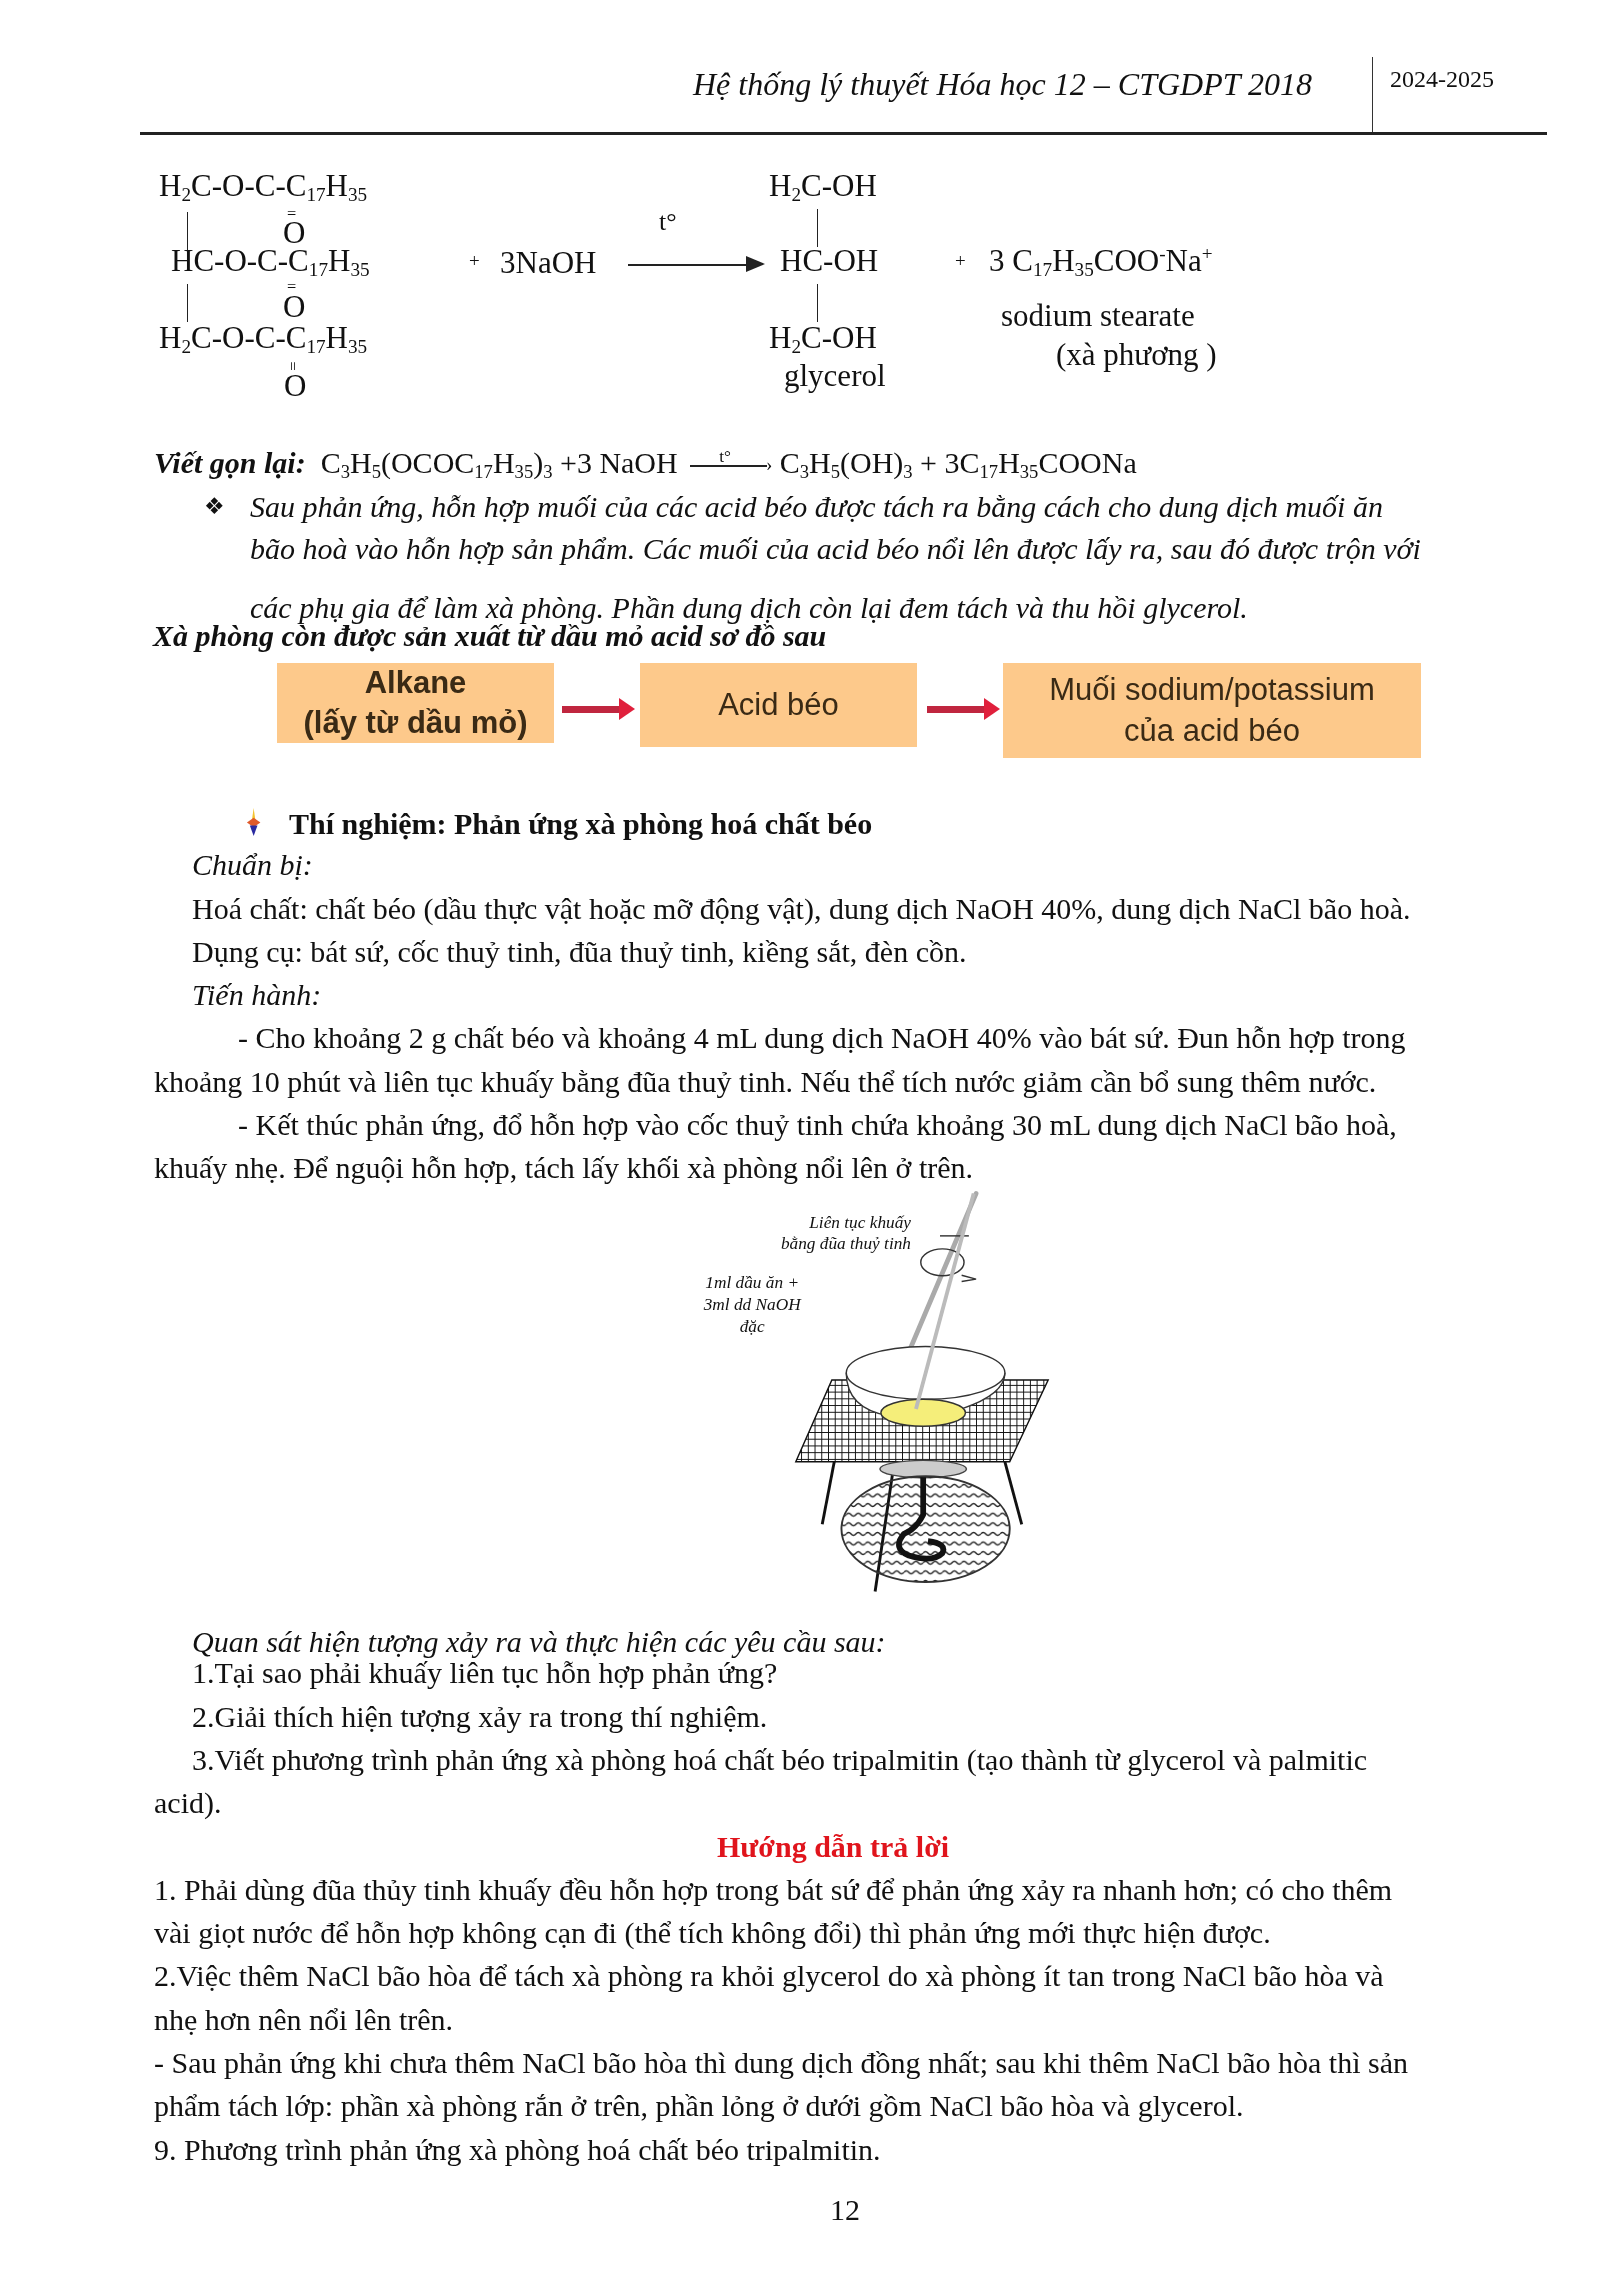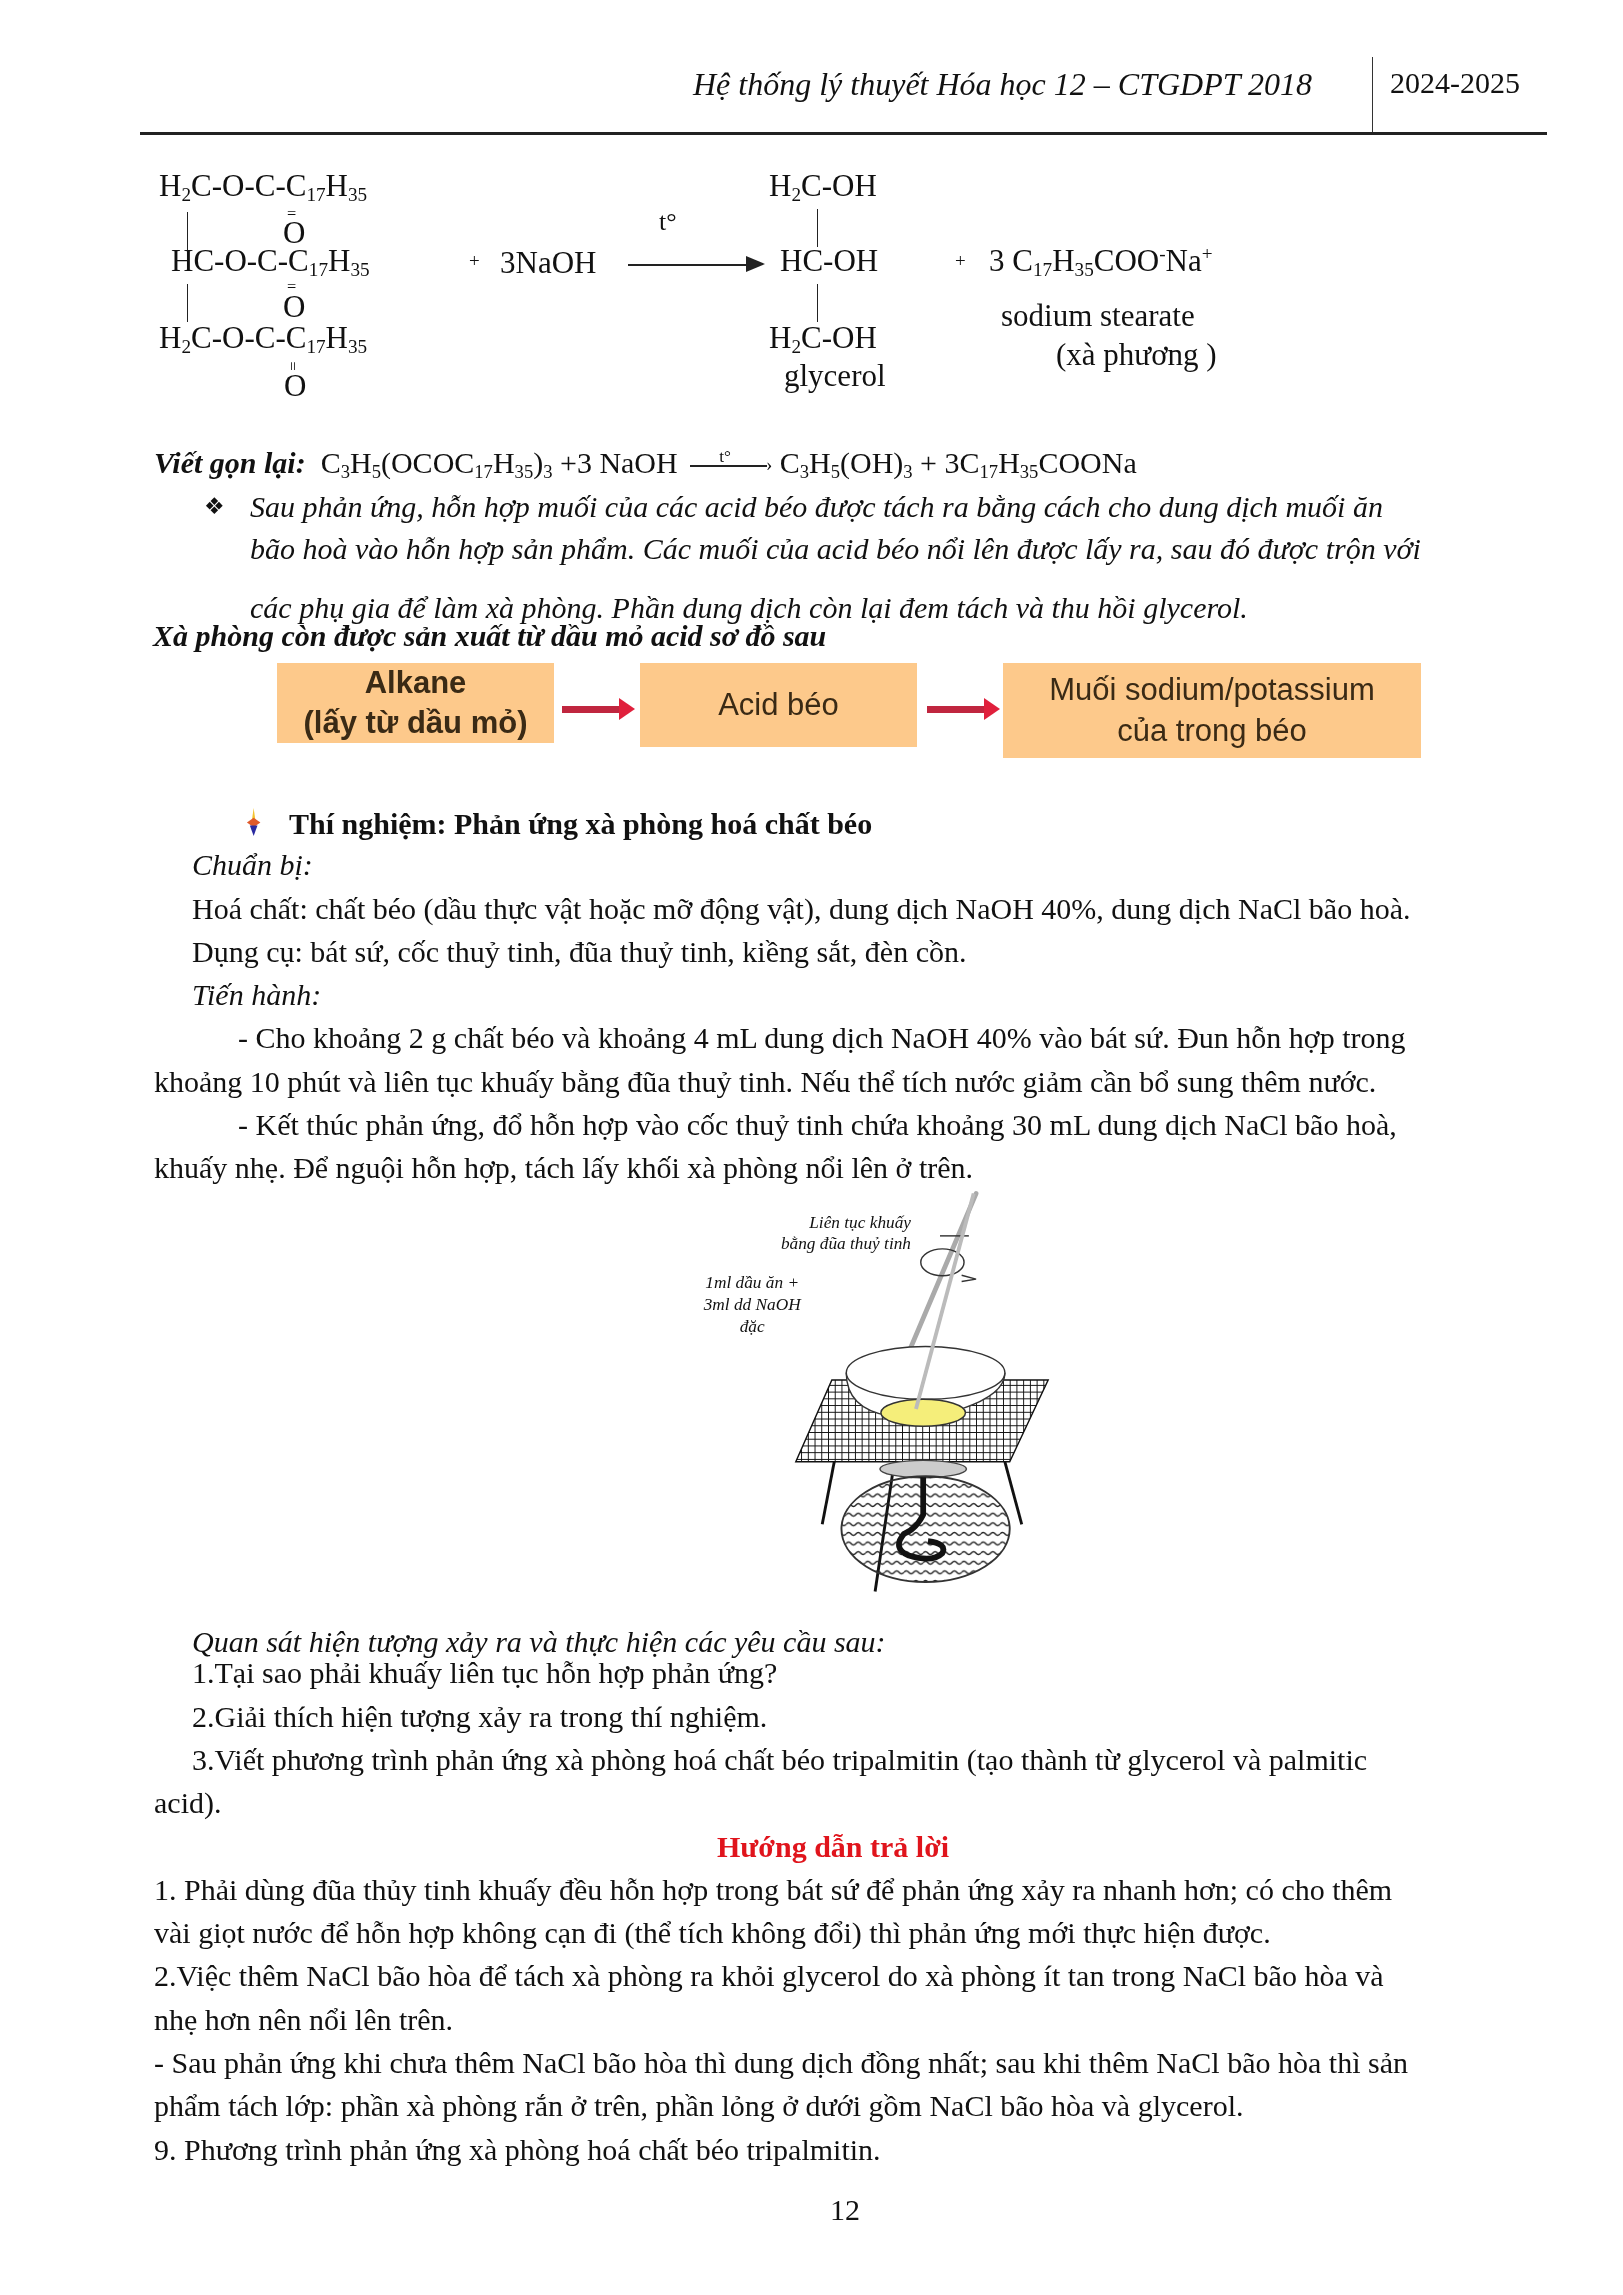--- a/index.html
+++ b/index.html
@@ -3,21 +3,21 @@
 <meta charset="utf-8">
 <style>
   html, body { margin: 0; padding: 0; background: #ffffff; }
   body { width: 1623px; height: 2295px; position: relative; overflow: hidden;
          font-family: "Liberation Serif", "DejaVu Serif", serif; color: #111; }
   .abs { position: absolute; }
   .txt { font-size: 30px; line-height: 1.2; white-space: nowrap; }
 
   
   .hdr-title { left: 693px; top: 65px; font-size: 32px; font-style: italic; }
-  .hdr-year  { left: 1390px; top: 65px; font-size: 30px; }
+  .hdr-year  { left: 1390px; top: 65px; font-size: 24px; }
   .hdr-divider { left: 1372px; top: 57px; width: 1.4px; height: 77px; background: #333; }
   .hdr-line { left: 140px; top: 132px; width: 1407px; height: 2.9px; background: #222; }
 
   
   .chem { font-size: 31px; white-space: nowrap; }
   .vbond { width: 1.4px; background: #222; }
   .dbl { font-size: 16.4px; line-height: 1; }
   sub { font-size: 0.62em; vertical-align: -0.25em; line-height: 0; }
   sup { font-size: 0.62em; vertical-align: 0.55em; line-height: 0; }
 
@@ -101,21 +101,21 @@
 </div>
 <div class="abs flow-arrow" style="left:562px;top:706px;width:58px;"></div>
 <div class="abs flow-arrow-head" style="left:619px;top:698px;"></div>
 <div class="abs flow-box" style="left:640px;top:663px;width:277px;height:84px;">
   <span>Acid béo</span>
 </div>
 <div class="abs flow-arrow" style="left:927px;top:706px;width:58px;"></div>
 <div class="abs flow-arrow-head" style="left:984px;top:698px;"></div>
 <div class="abs flow-box" style="left:1003px;top:663px;width:418px;height:95px;">
   <span>Muối sodium/potassium</span>
-  <span>của trong béo</span>
+  <span>của acid béo</span>
 </div>
 
 <div class="abs" style="left:245px;top:808px;">
   <svg width="17.3" height="29" viewBox="0 0 36 60">
     <path d="M18 0 L22 28 L14 28 Z" fill="#f4c430"></path>
     <path d="M4 30 L18 20 L32 30 L18 40 Z" fill="#e05a2a"></path>
     <path d="M10 36 L18 58 L26 36 Z" fill="#2a2aa0"></path>
   </svg>
 </div>
 <div class="abs para bold" style="left:289px;top:803px;">Thí nghiệm: Phản ứng xà phòng hoá chất béo</div>

